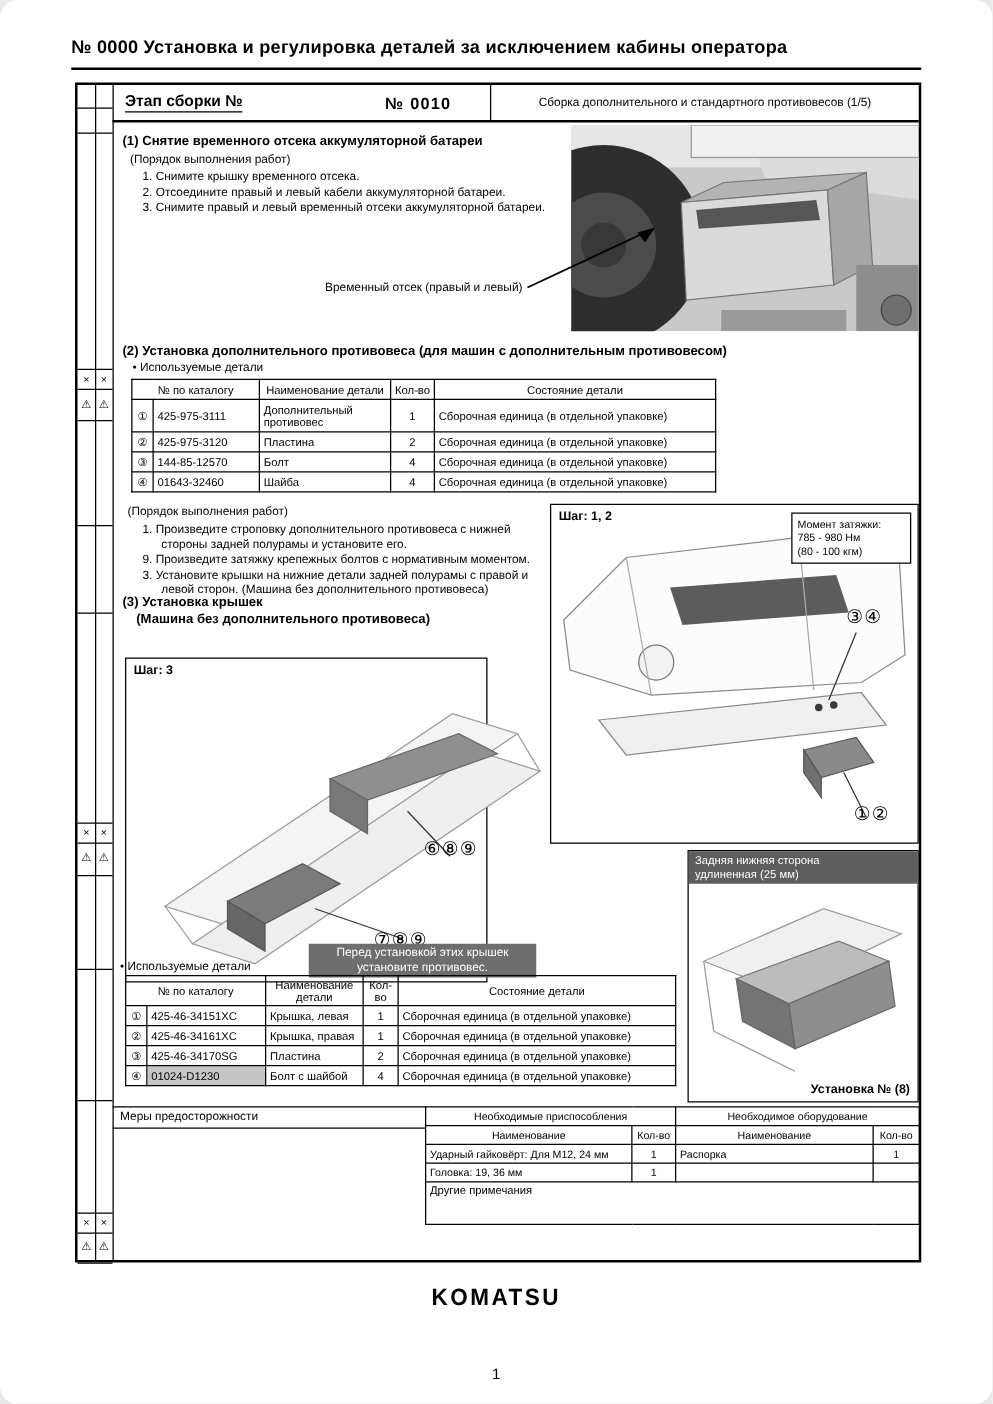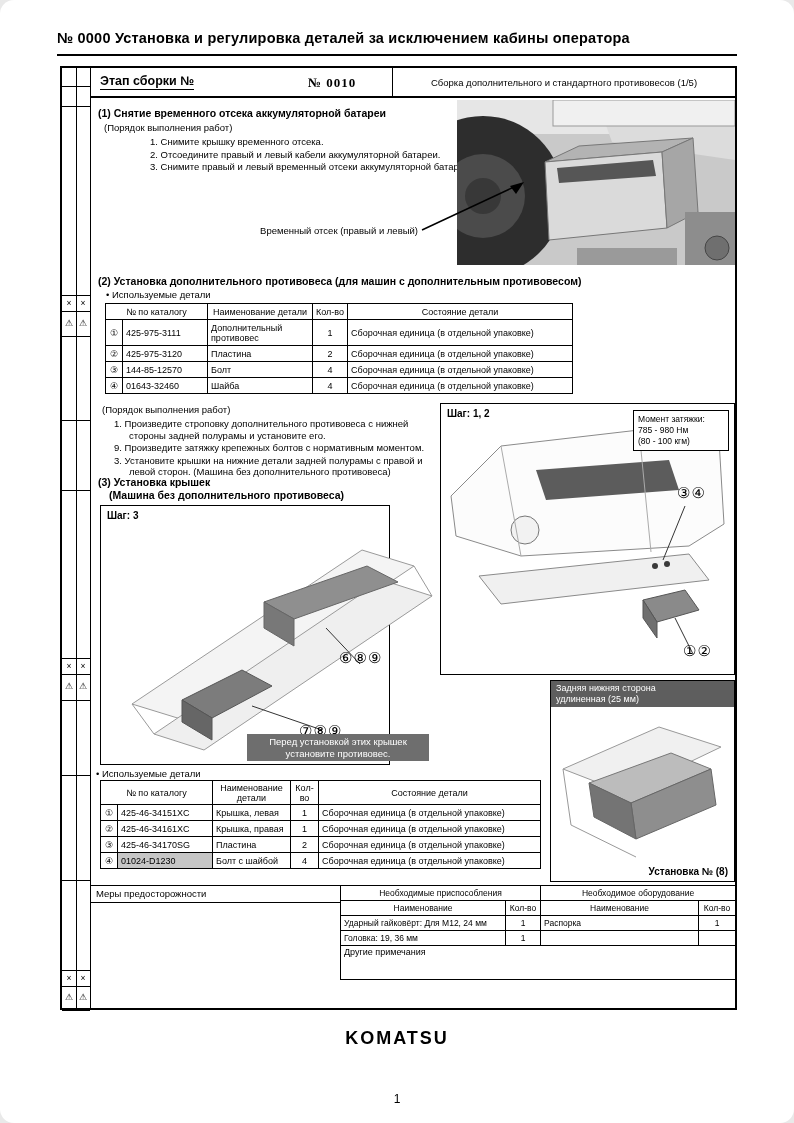--- a/index.html
+++ b/index.html
@@ -90,28 +90,28 @@
     <span class="rail-warn" style="left:0;top:609px;">⚠</span>
     <span class="rail-warn" style="left:14px;top:609px;">⚠</span>
 
     <span class="rail-mark" style="left:0;top:903px;">×</span>
     <span class="rail-mark" style="left:14px;top:903px;">×</span>
     <span class="rail-warn" style="left:0;top:920px;">⚠</span>
     <span class="rail-warn" style="left:14px;top:920px;">⚠</span>
 
     <div class="hdr">
       <span class="abs stage-label" style="left:10px; top:6px;">Этап сборки №</span>
-      <span class="abs stage-number" style="left:218px; top:7px;font-family:Liberation Serif, serif;">№ 0010</span>
+      <span class="abs stage-number" style="left:218px; top:7px;">№ 0010</span>
       <div class="hdr-divider" style="left:302px;"></div>
       <span class="abs hdr-desc" style="left:305px; top:9px; width:338px;">Сборка дополнительного и стандартного противовесов (1/5)</span>
     </div>
 
     <div class="abs sec-title" style="left:36px; top:39px; width:350px;">(1) Снятие временного отсека аккумуляторной батареи</div>
     <div class="abs proc-label" style="left:42px; top:54px;">(Порядок выполнения работ)</div>
-    <div class="abs" style="left:52px; top:68px; width:338px;margin-left:36px;">
+    <div class="abs" style="left:52px; top:68px; width:338px;">
       <div class="step">1.  Снимите крышку временного отсека.</div>
       <div class="step">2.  Отсоедините правый и левый кабели аккумуляторной батареи.</div>
       <div class="step">3.  Снимите правый и левый временный отсеки аккумуляторной батареи.</div>
     </div>
 
     <div class="abs" style="left:395px; top:32px; width:278px; height:165px;">
       <svg width="278" height="165" viewBox="0 0 278 165">
         <rect width="278" height="165" fill="#c9c9c9"></rect>
         <rect width="278" height="34" fill="#e6e6e6"></rect>
         <polygon points="140,0 278,0 278,60 155,42" fill="#dcdcdc"></polygon>
@@ -188,21 +188,21 @@
     <div class="abs proc-label" style="left:40px; top:336px;">(Порядок выполнения работ)</div>
     <div class="abs" style="left:52px; top:350px; width:318px;">
       <div class="step">1.  Произведите строповку дополнительного противовеса с нижней стороны задней полурамы и установите его.</div>
       <div class="step">9.  Произведите затяжку крепежных болтов с нормативным моментом.</div>
       <div class="step">3.  Установите крышки на нижние детали задней полурамы с правой и левой сторон. (Машина без дополнительного противовеса)</div>
     </div>
 
     <div class="abs sec-title" style="left:36px; top:408px;">(3) Установка крышек</div>
     <div class="abs sec-title" style="left:47px; top:421px;">(Машина без дополнительного противовеса)</div>
 
-    <div class="abs diag" style="left:38px; top:437px; width:290px; height:260px;padding-left:13px;">
+    <div class="abs diag" style="left:38px; top:458px; width:290px; height:260px;padding-left:13px;">
       <svg width="333" height="258" viewBox="0 0 333 258">
         <polygon points="18,198 248,44 300,60 70,214" fill="#f4f4f4" stroke="#9a9a9a"></polygon>
         <polygon points="40,228 268,74 318,90 90,244" fill="#efefef" stroke="#9a9a9a"></polygon>
         <line x1="18" y1="198" x2="40" y2="228" stroke="#9a9a9a"></line>
         <line x1="300" y1="60" x2="318" y2="90" stroke="#9a9a9a"></line>
         <polygon points="150,96 253,60 284,76 180,113" fill="#8f8f8f" stroke="#666"></polygon>
         <polygon points="150,96 180,113 180,140 150,122" fill="#787878" stroke="#666"></polygon>
         <polygon points="68,194 128,164 158,180 98,212" fill="#7c7c7c" stroke="#555"></polygon>
         <polygon points="68,194 98,212 98,234 68,216" fill="#666" stroke="#555"></polygon>
         <line x1="246" y1="158" x2="212" y2="122" stroke="#333"></line>

